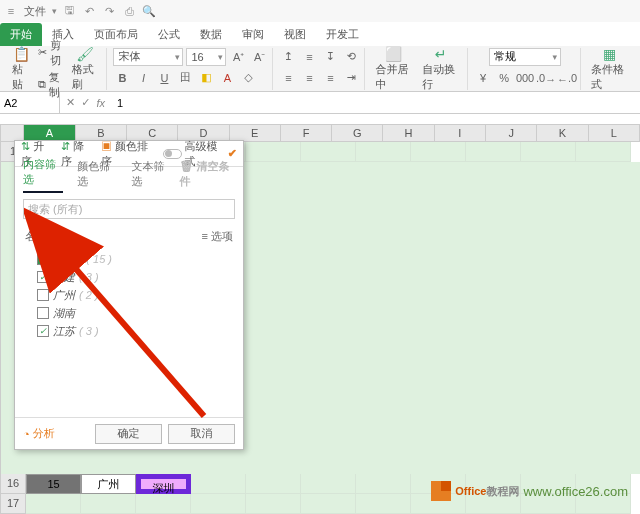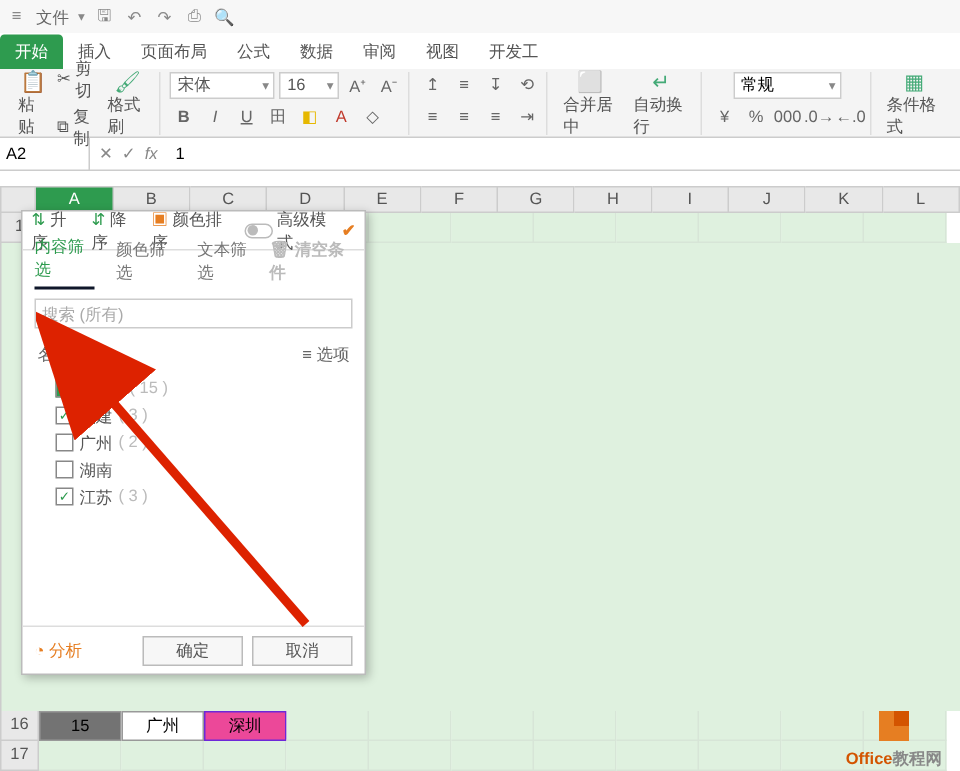--- a/index.html
+++ b/index.html
@@ -42,33 +42,33 @@
 .fp-top .adv .sw:before{content:"";position:absolute;left:1px;top:0.5px;width:7px;height:7px;border-radius:50%;background:#bbb;}
 .fp-top .vmark{color:#e67e22;font-weight:bold;}
 .fp-tabs{display:flex;height:26px;align-items:flex-end;padding:0 8px;gap:14px;color:#777;}
 .fp-tabs .t{padding-bottom:4px;}
 .fp-tabs .t.active{color:#2e9b4f;border-bottom:2px solid #0f172a;}
 .fp-tabs .right{margin-left:auto;display:flex;gap:8px;}
 .fp-tabs .clear{color:#bbb;font-weight:bold;}
 .fp-search{margin:6px 8px;height:20px;border:1px solid #ccc;padding:0 4px;color:#aaa;display:flex;align-items:center;}
 .fp-listhdr{display:flex;padding:4px 10px;color:#666;}
 .fp-listhdr .opt{margin-left:auto;}
-.fp-list{padding:2px 22px;}
+.fp-list{padding:2px 22px;font-style:italic;}
 .fp-item{display:flex;align-items:center;height:18px;gap:4px;color:#555;}
 .fp-item .cb{width:12px;height:12px;border:1px solid #888;display:flex;align-items:center;justify-content:center;font-size:9px;color:#2e9b4f;}
 .fp-item .cb.tri{background:#2e9b4f;}
 .fp-item .cb.chk:after{content:"✓";}
 .fp-item .cnt{color:#bbb;}
 .fp-item .only{margin-left:auto;background:#6aa96a;color:#fff;padding:1px 6px;border-radius:2px;font-size:10px;}
 .fp-bottom{position:absolute;bottom:0;left:0;right:0;height:32px;border-top:1px solid #ddd;display:flex;align-items:center;padding:0 8px;gap:8px;}
 .fp-bottom .an{color:#e67e22;display:flex;align-items:center;gap:3px;}
 .fp-bottom .btns{margin-left:auto;display:flex;gap:6px;}
 .fp-bottom button{width:67px;height:20px;border:1px solid #bbb;background:#f7f7f7;color:#555;}
 .arrow-svg{position:absolute;left:24px;top:136px;z-index:10;pointer-events:none;}
-.watermark{position:absolute;right:12px;bottom:1px;font-size:16px;font-weight:bold;color:#888;display:flex;align-items:center;gap:4px;z-index:3;flex-direction:column;}
+.watermark{position:absolute;right:12px;bottom:13px;font-size:16px;font-weight:bold;color:#888;display:flex;align-items:center;gap:4px;z-index:3;}
 .watermark .ologo{width:20px;height:20px;background:#e67e22;display:inline-block;position:relative;}
 .watermark .ologo:before{content:"";position:absolute;right:0;top:0;width:10px;height:10px;background:#d35400;}
 .watermark b{color:#d35400;}
 .watermark span.dom{color:#5a8f3d;font-size:13px;font-weight:normal;}
 </style>
 </head>
 <body>
 
 <div class="titlebar">
   <span class="tb-icon">≡</span>
@@ -222,21 +222,21 @@
       <div class="cell"></div>
   </div>
 
   <div style="height:312px;background:#dff1df;border-left:1px solid #ccc;position:relative;">
   </div>
 
   <div class="gridrow">
     <div class="rh">16</div>
     <div class="cell" style="background:#737373;border:1px solid #999">15</div>
     <div class="cell" style="background:#fff;border:1px solid #999">广州</div>
-    <div class="cell" style="background:#ec4899;border:1px solid #6d28d9">深圳</div>
+    <div class="cell" style="background:#f0abfc;border:5px solid #6d28d9">深圳</div>
     <div class="cell"></div>
       <div class="cell"></div>
       <div class="cell"></div>
       <div class="cell"></div>
       <div class="cell"></div>
       <div class="cell"></div>
       <div class="cell"></div>
       <div class="cell"></div>
   </div>
   <div class="gridrow">
@@ -321,13 +321,14 @@
       <marker id="ah" markerWidth="14" markerHeight="14" refX="2" refY="6" orient="auto">
         <path d="M0,0 L0,12 L14,6 z" fill="#d20"></path>
       </marker>
     </defs>
   <line x1="180" y1="280" x2="45" y2="125" stroke="#d20" stroke-width="6" marker-end="url(#ah)"></line>
 </svg>
 
 <div class="watermark">
   <span class="ologo"></span>
   <span><b>Office</b><span>教程网</span></span>
+  <span class="dom">www.office26.com</span>
 </div>
 
 </body></html>

